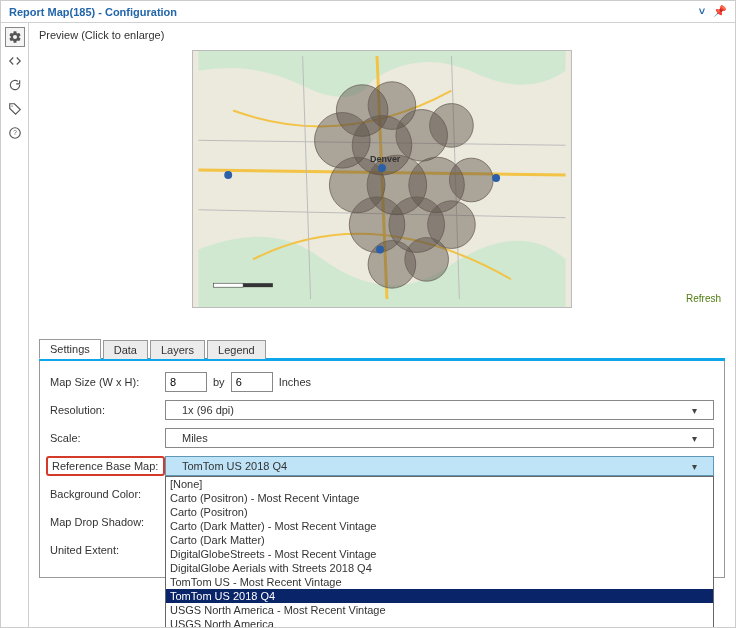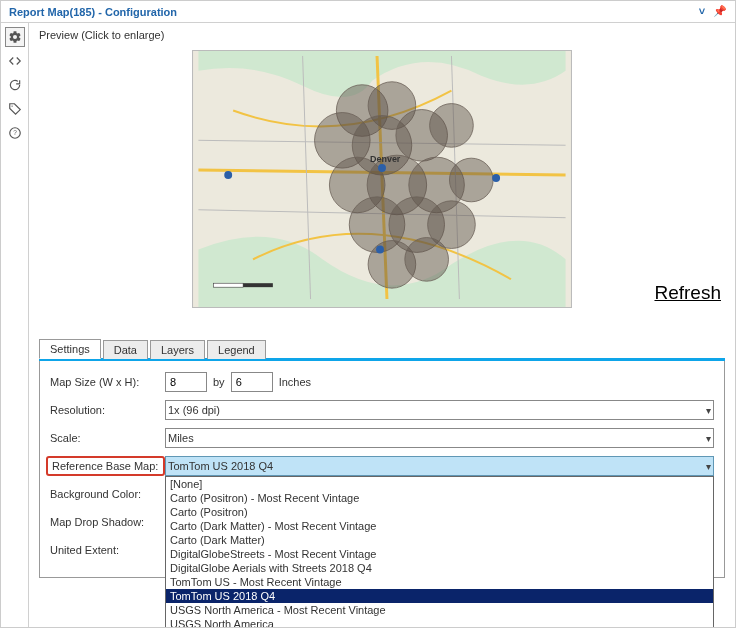--- a/index.html
+++ b/index.html
@@ -83,23 +83,22 @@
     border: 1px solid #bbb;
   }
   .map-canvas {
     width:100%; height:100%;
     display:block;
   }
   .refresh-link {
     position: absolute;
     right: 4px;
     bottom: 4px;
-    color: #000000;
-    font-size: 19px;
-    text-decoration: underline;
+    color: #4d7c0f;
+    font-size: 10px;
     cursor: pointer;
   }
 
   .tabs-row {
     margin-top: 30px;
     display:flex;
     align-items: flex-end;
     border-bottom: 3px solid #0ea5e9;
   }
   .tab {
@@ -153,21 +152,21 @@
     font-family: inherit;
     padding: 2px 4px;
     border: 1px solid #888;
   }
   .select {
     flex: 1;
     height: 20px;
     font-size: 11px;
     font-family: inherit;
     border: 1px solid #888;
-    padding: 1px 2px;
+    padding: 1px 16px;
     background: #fff;
     display: flex;
     align-items: center;
     justify-content: space-between;
     cursor: pointer;
   }
   .select .caret {
     font-size: 10px;
     color: #444;
   }

